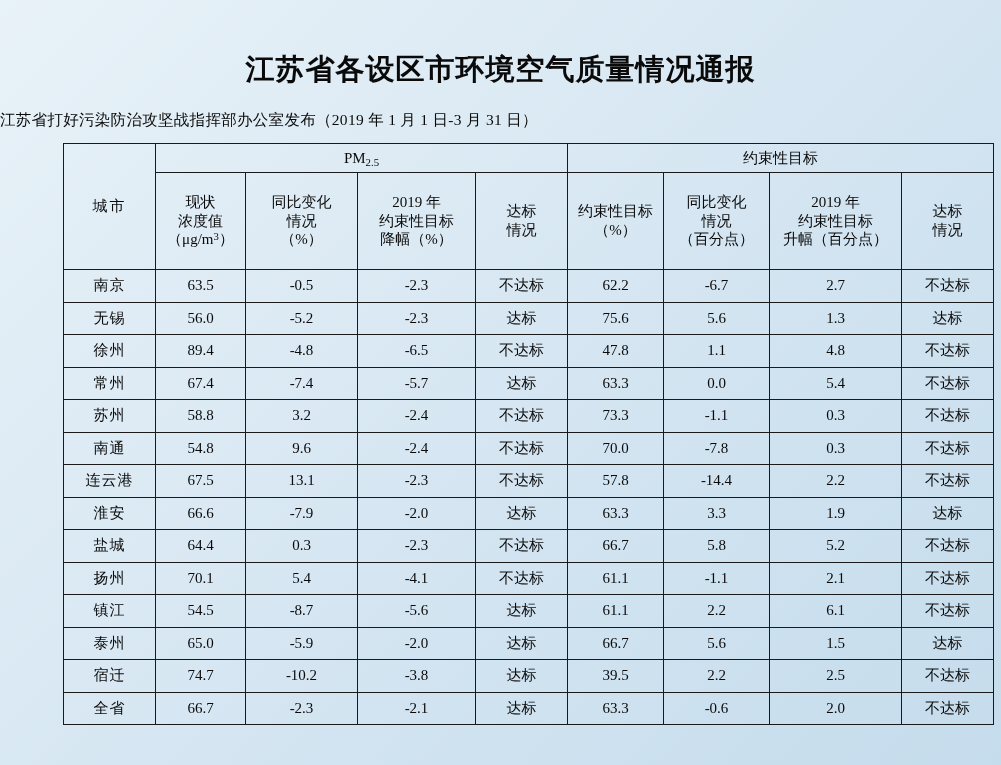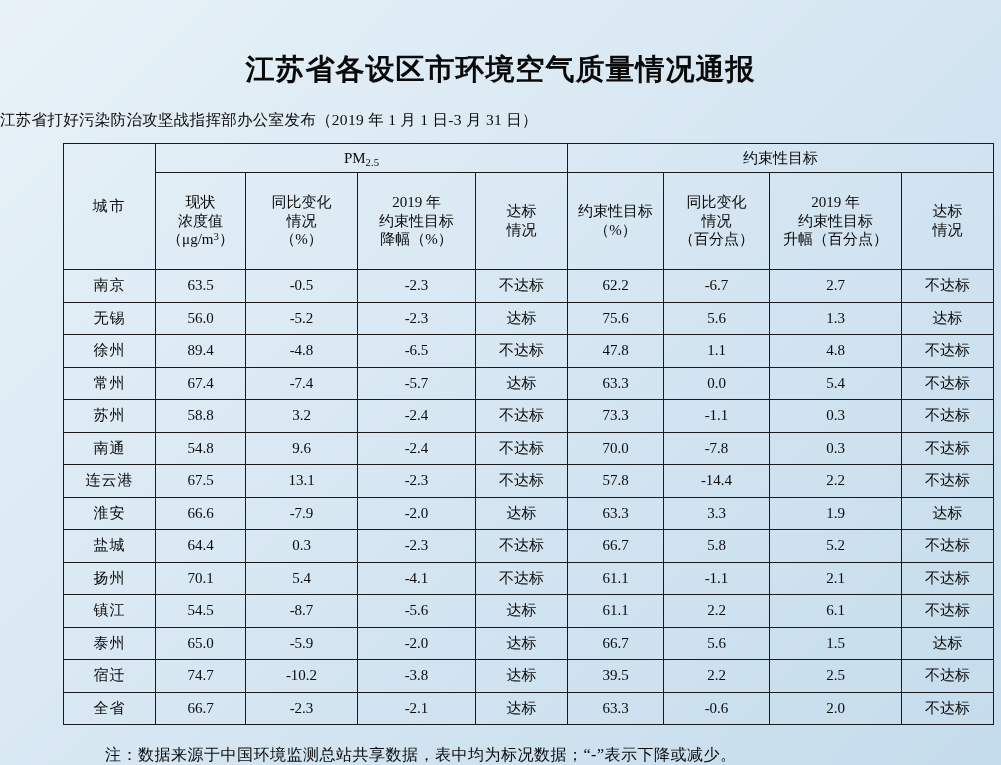--- a/index.html
+++ b/index.html
@@ -333,15 +333,14 @@
           <td>达标</td>
           <td class="num">63.3</td>
           <td class="num">-0.6</td>
           <td class="num">2.0</td>
           <td>不达标</td>
         </tr>
       </tbody>
     </table>
   </div>
 
-  <div class="note">注：数据来源于中国环境监测总站共享数据，表中均为标况数据；“-”表示下降或减少。</div>
 
 </div>
 
 </body></html>

